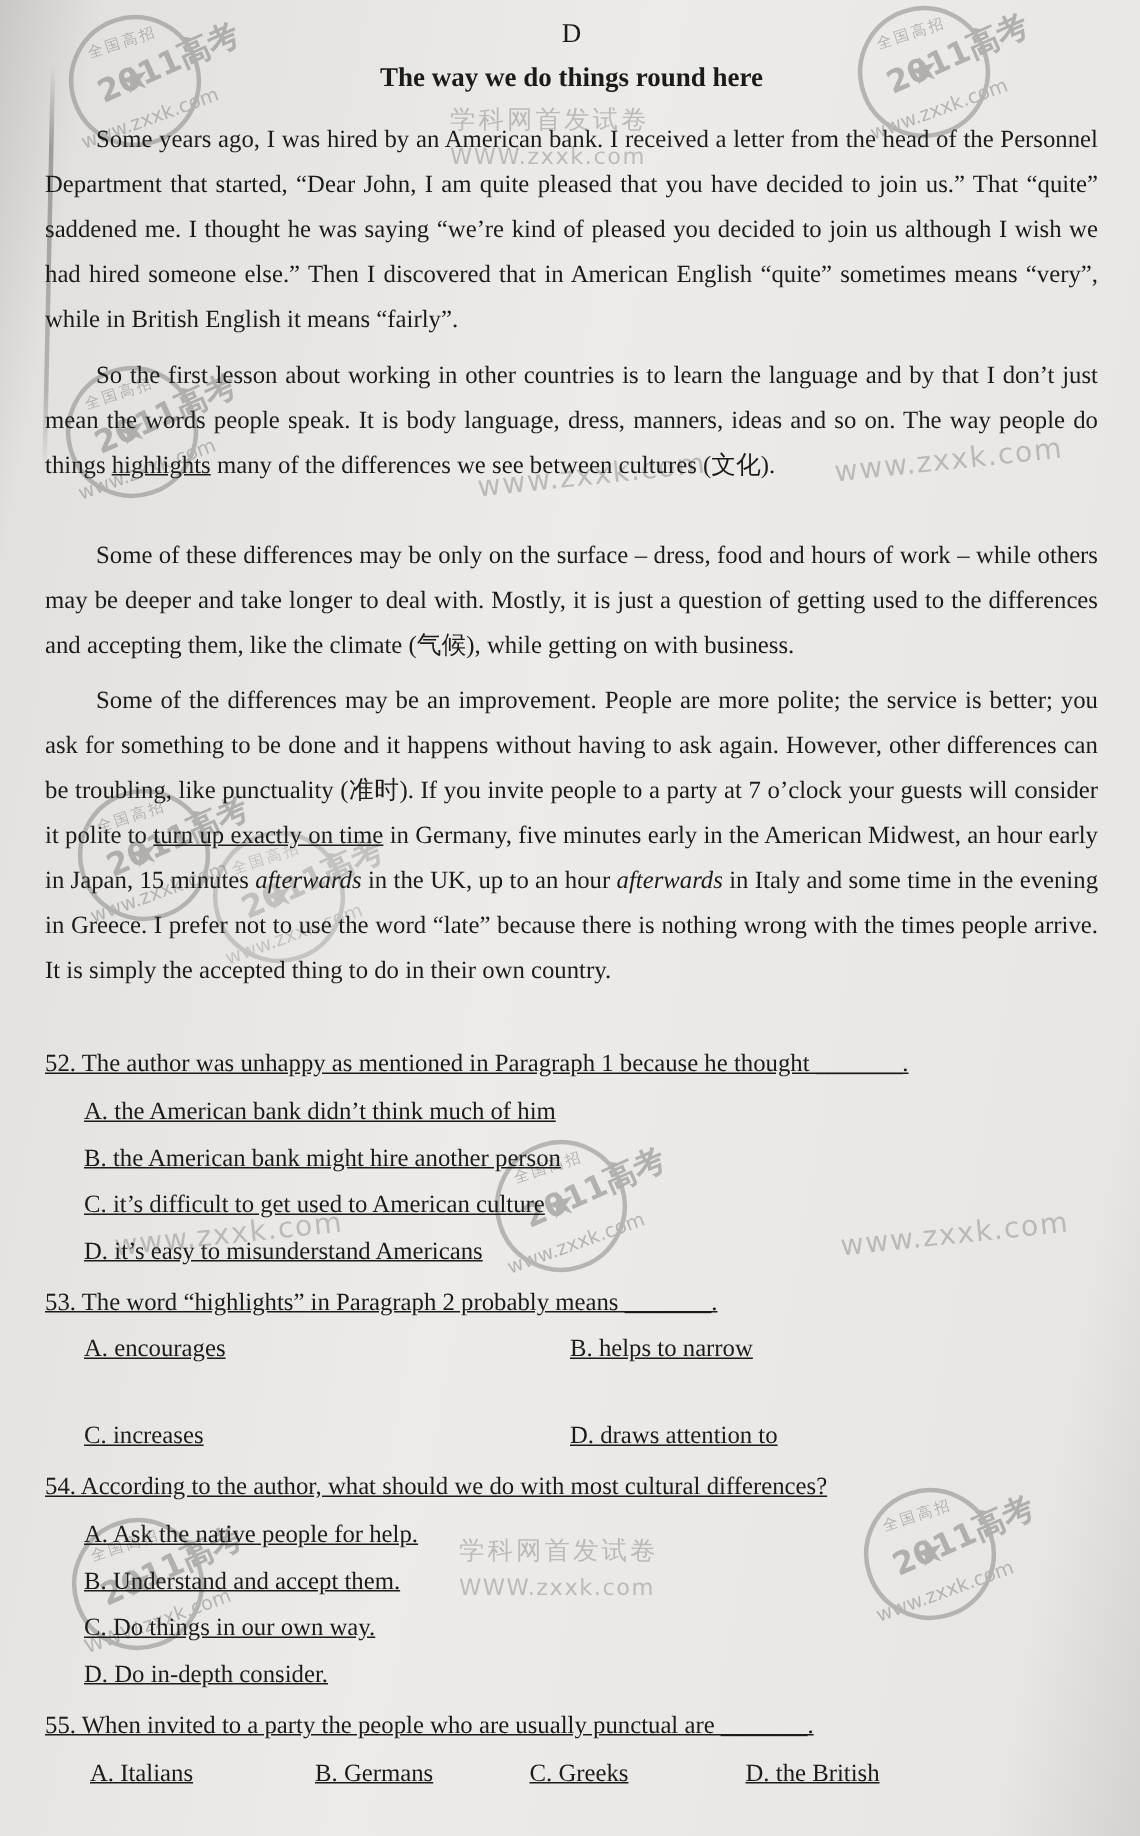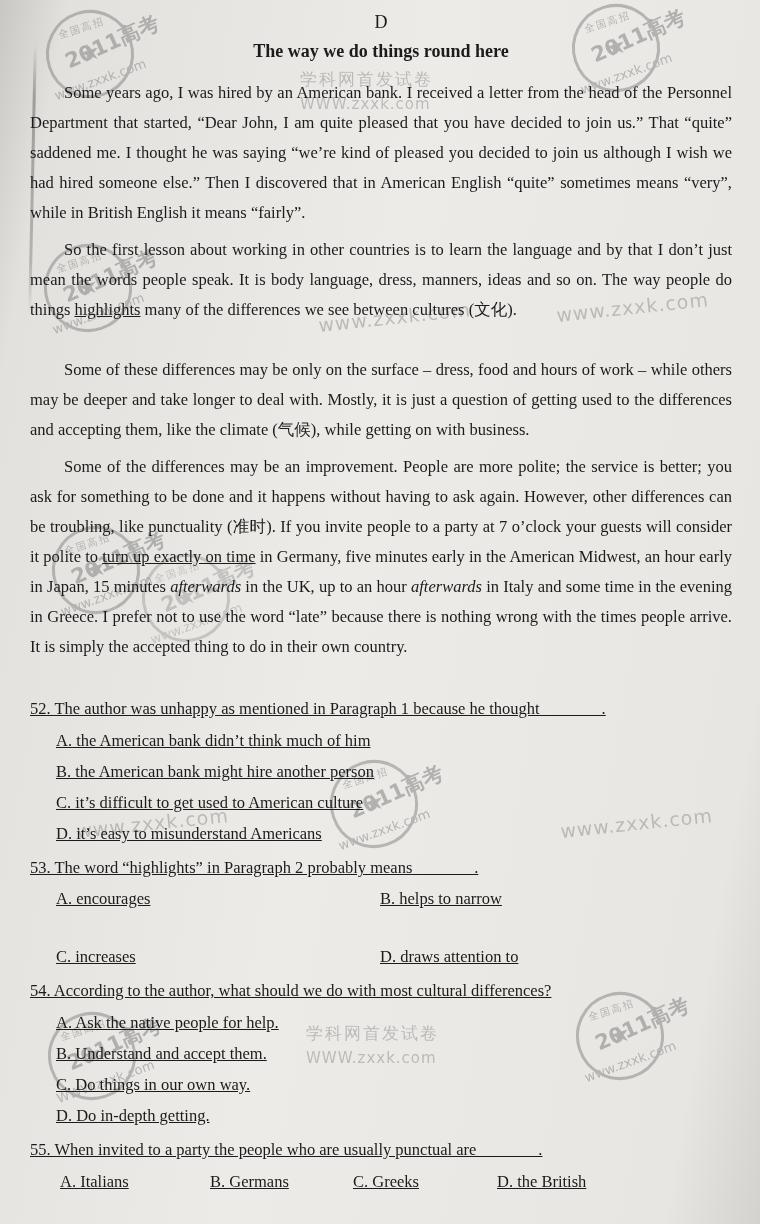--- a/index.html
+++ b/index.html
@@ -185,21 +185,21 @@
           <div class="opt">D. draws attention to</div>
         </div>
       </div>
 
       <div class="q">
         <div class="stem">54. According to the author, what should we do with most cultural differences?</div>
         <div class="opts-col">
           <div class="opt">A. Ask the native people for help.</div>
           <div class="opt">B. Understand and accept them.</div>
           <div class="opt">C. Do things in our own way.</div>
-          <div class="opt">D. Do in-depth getting.</div>
+          <div class="opt">D. Do in-depth consider.</div>
         </div>
       </div>
 
       <div class="q">
         <div class="stem">55. When invited to a party the people who are usually punctual are _______.</div>
         <div class="opts-row">
           <div class="opt o1">A. Italians</div>
           <div class="opt o2">B. Germans</div>
           <div class="opt o3">C. Greeks</div>
           <div class="opt o4">D. the British</div>

